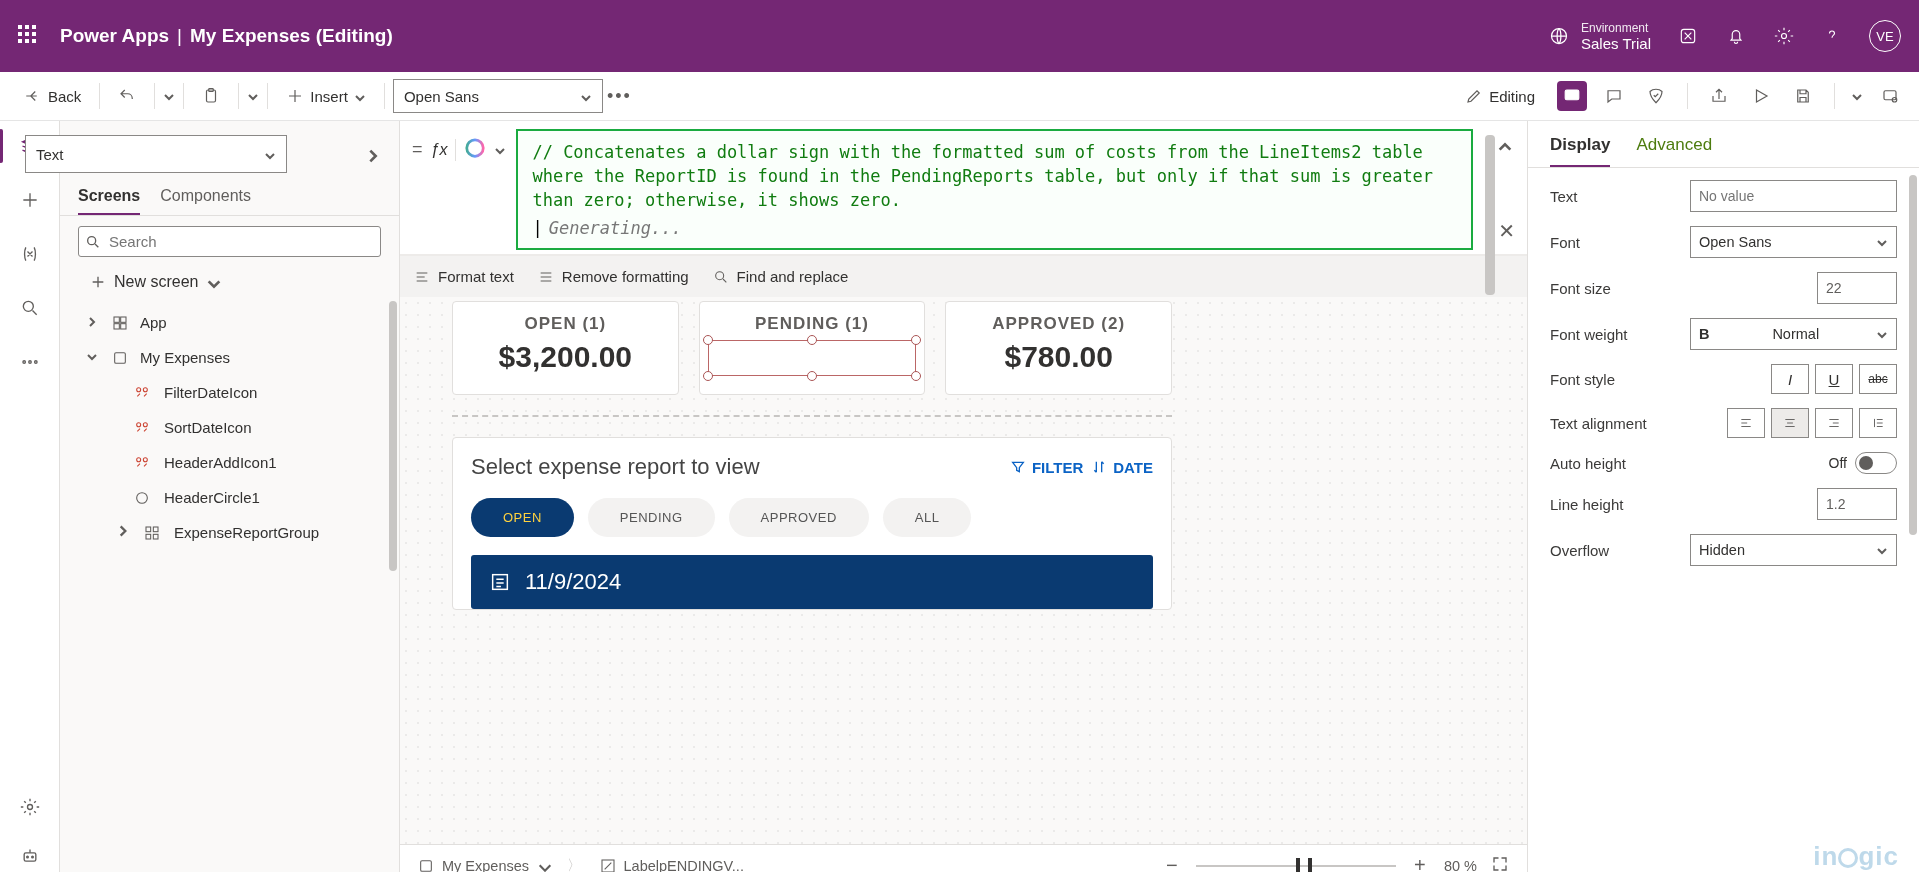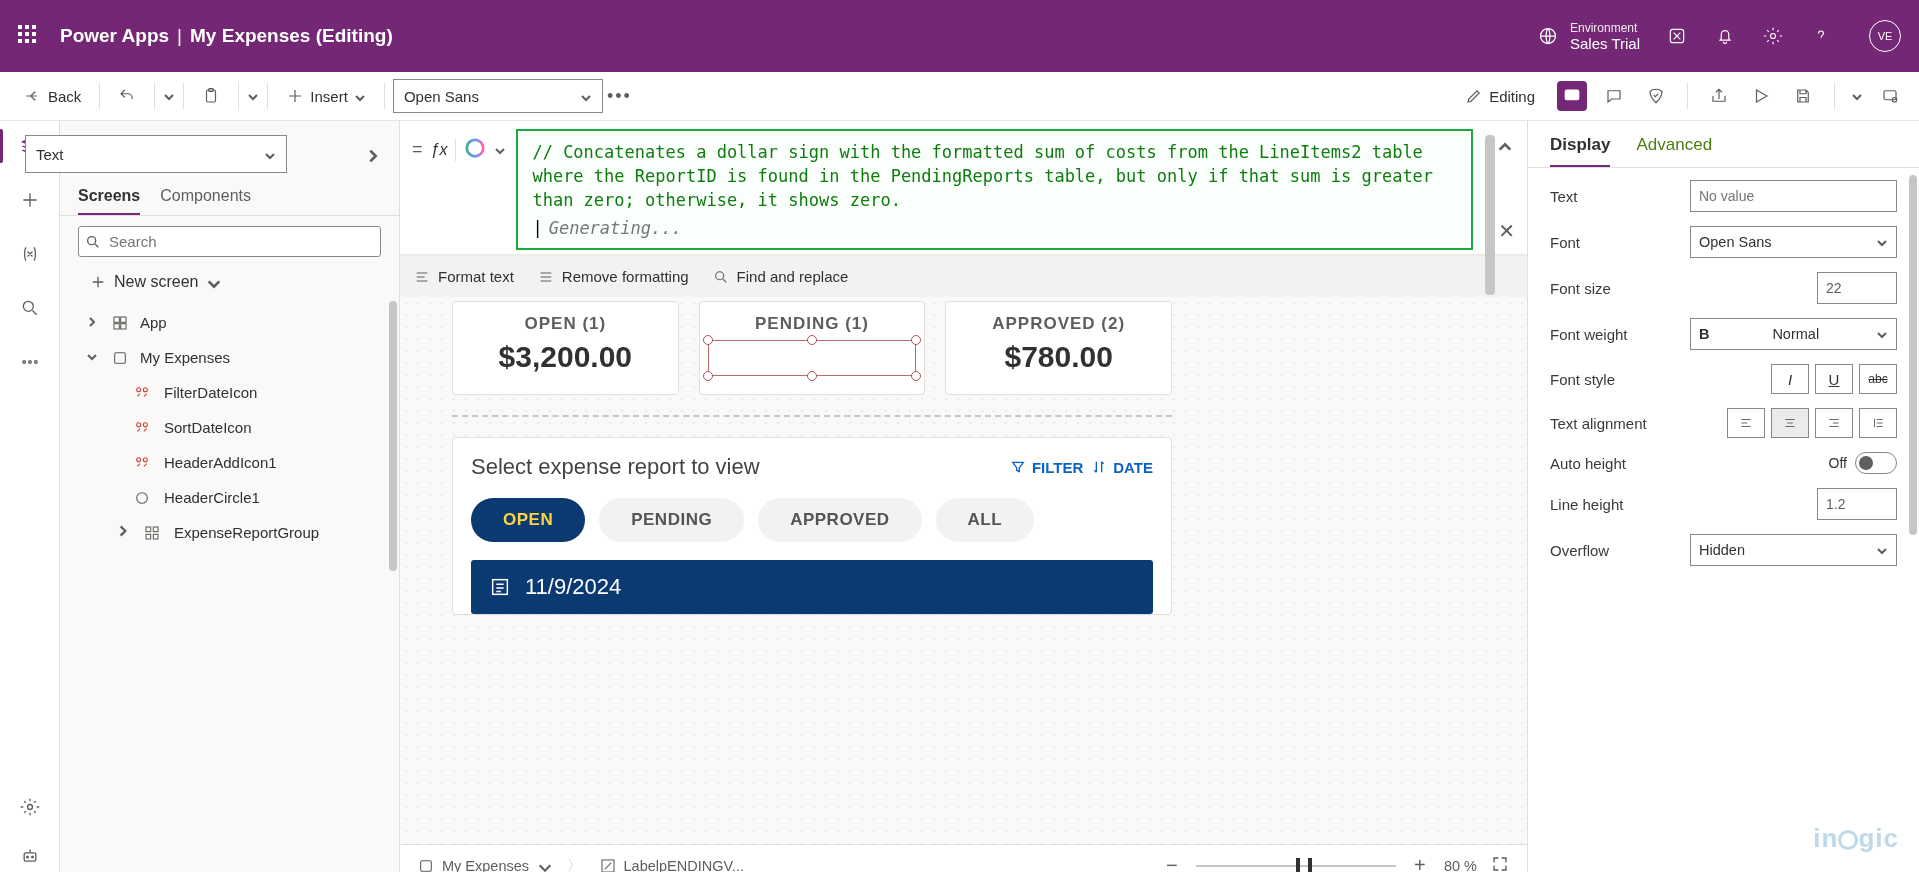--- a/index.html
+++ b/index.html
@@ -15,21 +15,21 @@
   .waffle span { background: #fff; width: 4px; height: 4px; }
   .app-title { font-size: 19px; font-weight: 600; }
   .app-title .divider { font-weight: 400; margin: 0 8px; }
   .topbar-right { display: flex; align-items: center; gap: 26px; }
   .env-block { display: flex; align-items: center; gap: 12px; }
   .env-block svg { width: 20px; height: 20px; fill: none; stroke: #fff; stroke-width: 1.5; }
   .env-text .env-label { font-size: 12px; opacity: .9; }
   .env-text .env-name { font-size: 15px; }
   .top-icon { width: 22px; height: 22px; display: flex; align-items: center; justify-content: center; }
   .top-icon svg { width: 20px; height: 20px; stroke: #fff; fill: none; stroke-width: 1.4; }
-  .avatar { width: 32px; height: 32px; border: 1.5px solid #fff; border-radius: 50%; display: flex; align-items: center; justify-content: center; font-size: 11px; margin-left: 11px; }
+  .avatar { width: 32px; height: 32px; border: 1.5px solid #fff; border-radius: 50%; display: flex; align-items: center; justify-content: center; font-size: 13px; }
 
   
   .cmdbar { height: 49px; display: flex; align-items: center; padding: 0 14px; gap: 8px; border-bottom: 1px solid #e5e5e5; }
   .cmdbar-left { display: flex; align-items: center; gap: 4px; }
   .cmd-btn { display: flex; align-items: center; gap: 6px; padding: 6px 10px; font-size: 15px; color: #323130; }
   .cmd-btn svg { width: 18px; height: 18px; stroke: #605e5c; fill: none; stroke-width: 1.6; }
   .vsep { width: 1px; height: 26px; background: #e1dfdd; margin: 0 4px; }
   .font-picker { width: 210px; height: 34px; border: 1px solid #8a8886; display: flex; align-items: center; padding: 0 10px; justify-content: space-between; font-size: 15px; }
   .chev { width: 12px; height: 12px; }
   .chev svg { width: 12px; height: 12px; stroke: #605e5c; fill: none; stroke-width: 2; }
@@ -115,21 +115,21 @@
   .h-nw{top:-5px;left:-5px;} .h-n{top:-5px;left:calc(50% - 5px);} .h-ne{top:-5px;right:-5px;}
   .h-sw{bottom:-5px;left:-5px;} .h-s{bottom:-5px;left:calc(50% - 5px);} .h-se{bottom:-5px;right:-5px;}
   .dash { border-top:2px dashed #c8c6c4; margin:20px 0;}
   .list-panel { background:#fff; border:1px solid #e1dfdd; border-radius:4px; padding:16px 18px 0;}
   .lp-head{ display:flex; align-items:center; justify-content:space-between; margin-bottom:18px;}
   .lp-title{ font-size:22px; color:#444;}
   .lp-actions{ display:flex; gap:8px; color:#0b63c5; font-weight:600; font-size:15px;}
   .lp-actions span{ display:flex; gap:6px; align-items:center;}
   .lp-actions svg{ width:16px; height:16px; stroke:#0b63c5; fill:none; stroke-width:2;}
   .pills{ display:flex; gap:14px; margin-bottom:18px;}
-  .pill{ flex:none; padding:12px 32px; border-radius:26px; background:#f3f2f1; color:#555; font-size:17px; font-weight:700; letter-spacing:.5px;}
+  .pill{ flex:none; padding:12px 32px; border-radius:26px; background:#f3f2f1; color:#555; font-size:13px; font-weight:400; letter-spacing:.5px;}
   .pill.active{ background:#0a3a71; color:#ffd23f;}
   .report-row{ background:#0a3a71; color:#fff; padding:14px 18px; border-radius:3px; display:flex; align-items:center; gap:14px; font-size:22px;}
   .report-row svg{ width:22px; height:22px; stroke:#fff; fill:none; stroke-width:1.6;}
 
   .canvas-footer{ position:absolute; bottom:0; left:0; right:0; height:42px; background:#fff; border-top:1px solid #e1dfdd; display:flex; align-items:center; padding:0 18px; gap:18px; font-size:14.5px; color:#605e5c;}
   .crumb{ display:flex; align-items:center; gap:8px;}
   .crumb svg{ width:16px; height:16px; stroke:#605e5c; fill:none; stroke-width:1.6;}
   .chev-sep{ color:#c8c6c4;}
   .zoom-group{ margin-left:auto; display:flex; align-items:center; gap:14px;}
   .zoom-track{ width:200px; height:2px; background:#c8c6c4; position:relative;}
@@ -153,21 +153,21 @@
   .pselect{ width:100%; height:32px; border:1px solid #8a8886; display:flex; align-items:center; padding:0 8px; justify-content:space-between; font-size:14.5px;}
   .pselect.bold::before{ content:'B'; font-weight:bold; margin-right:6px;}
   .btngroup{ display:flex; gap:6px; margin-left:auto;}
   .bgi{ width:38px; height:30px; border:1px solid #8a8886; display:flex; align-items:center; justify-content:center; font-size:15px; font-style:italic;}
   .bgi.u{ text-decoration:underline; font-style:normal;}
   .bgi.s{ text-decoration:line-through; font-style:normal; font-size:12px;}
   .bgi.sel{ background:#edebe9;}
   .align-icon svg{ width:16px; height:14px; stroke:#605e5c; fill:none; stroke-width:1.6;}
   .toggle{ width:42px; height:22px; border-radius:12px; background:#fff; border:1px solid #8a8886; position:relative; margin-left:8px;}
   .toggle::after{ content:''; width:14px; height:14px; background:#605e5c; border-radius:50%; position:absolute; left:3px; top:3px;}
-  .watermark{ position:absolute; right:20px; bottom:32px; font-size:26px; color:#b7d5e8; font-weight:700; letter-spacing:1px; opacity:.9;}
+  .watermark{ position:absolute; right:20px; bottom:14px; font-size:26px; color:#b7d5e8; font-weight:700; letter-spacing:1px; opacity:.9;}
   .watermark .o{ display:inline-block; width:20px; height:20px; border:3px solid #b7d5e8; border-radius:50%; position:relative; top:3px;}
 </style>
 </head>
 <body>
 
 <div class="topbar">
   <div class="topbar-left">
     <div class="waffle">
       <span></span>
         <span></span>

